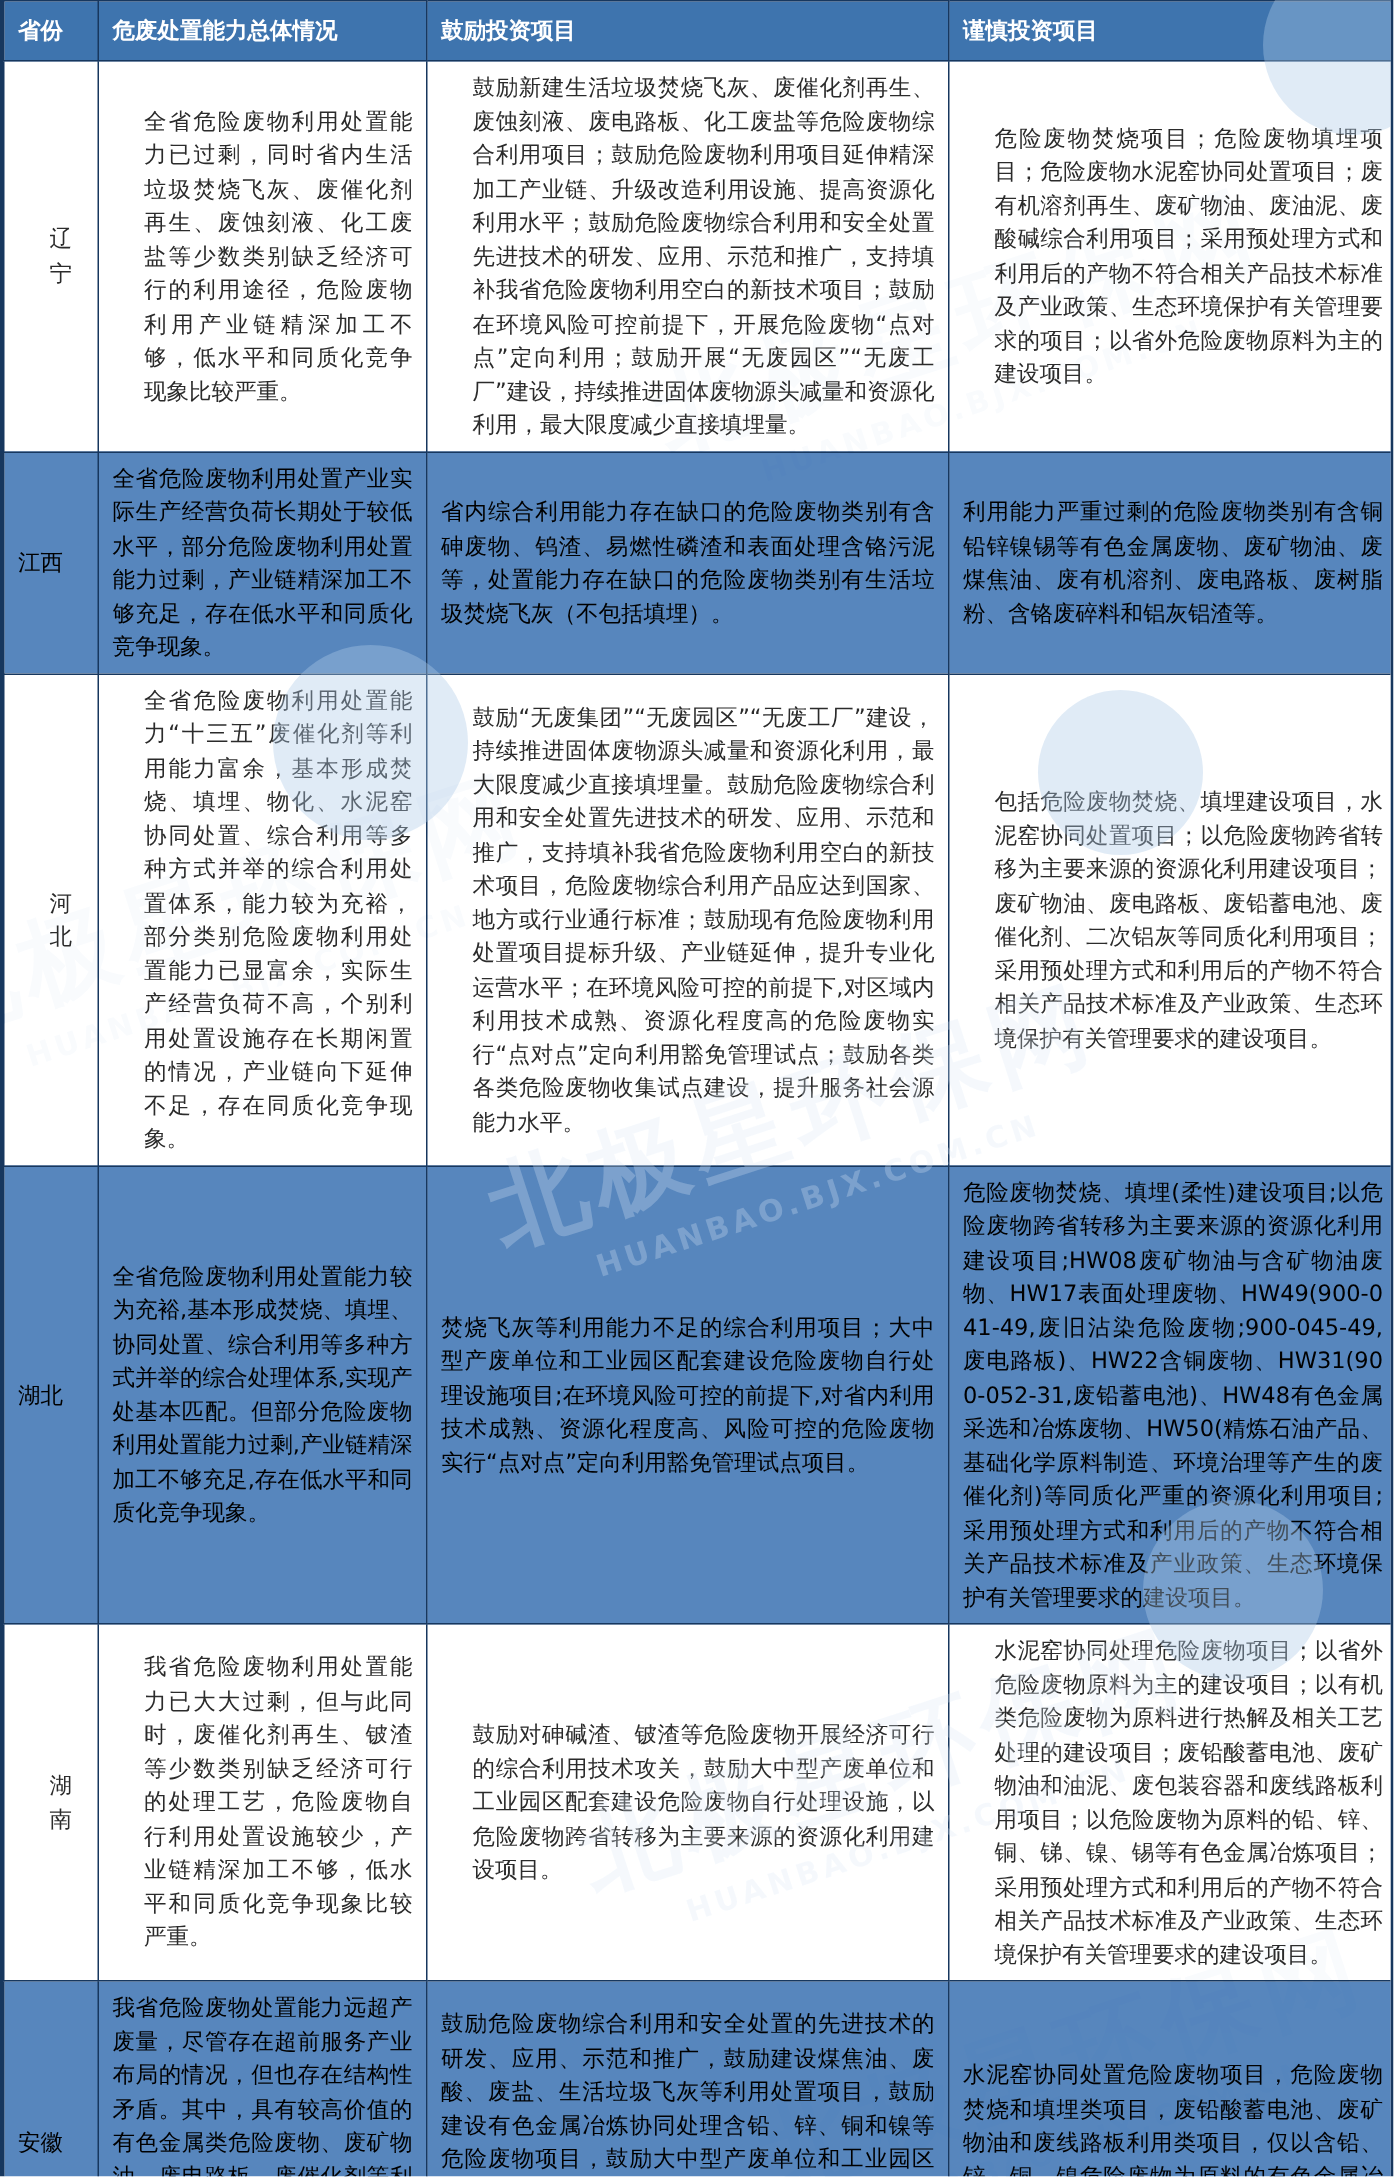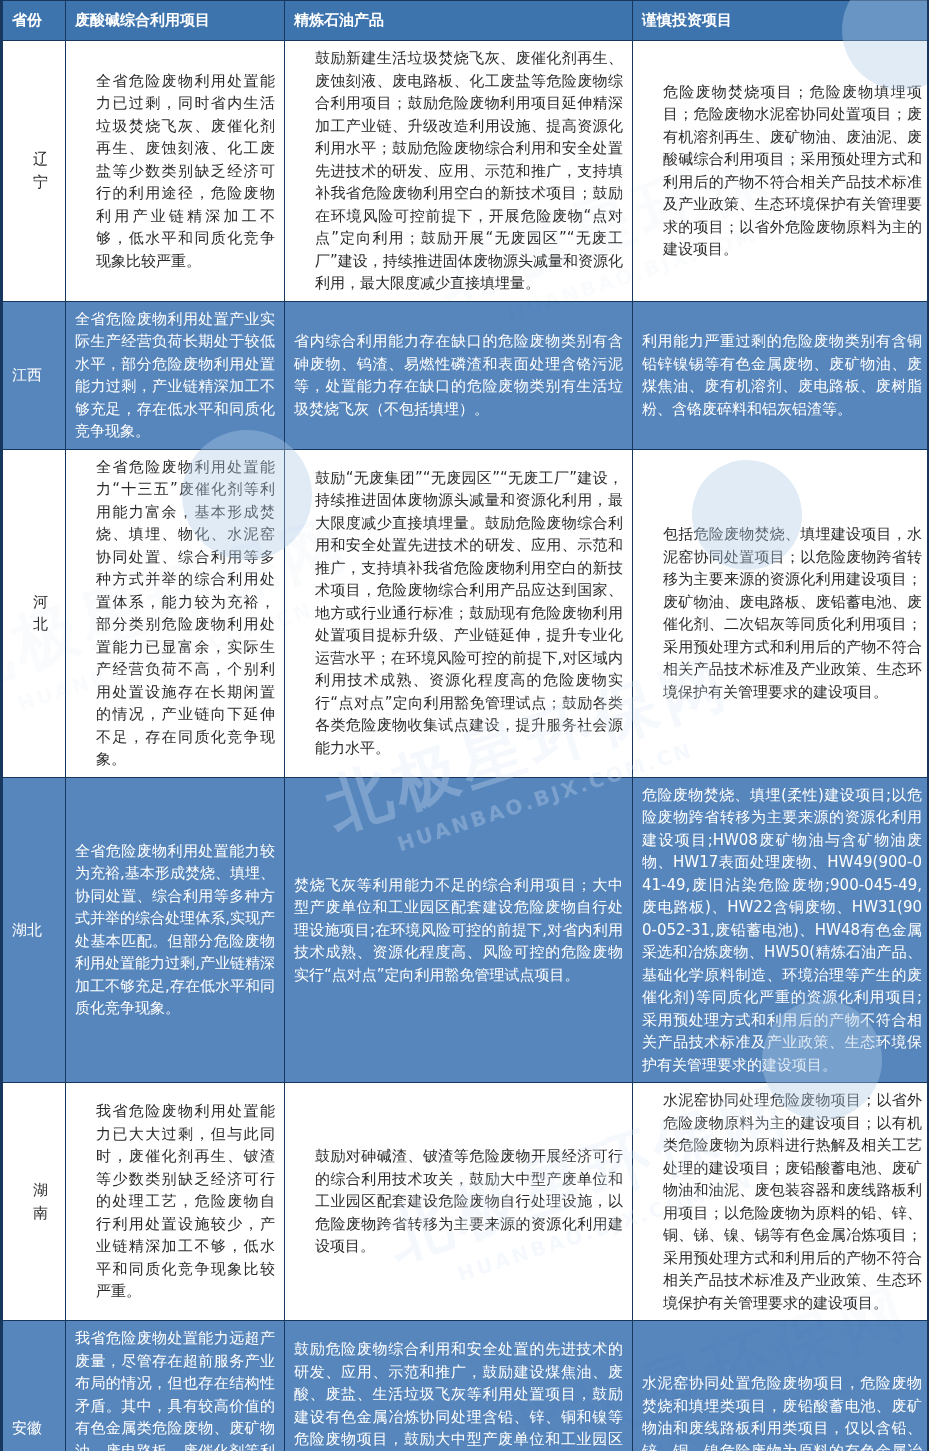--- a/index.html
+++ b/index.html
@@ -19,21 +19,21 @@
     padding:6px 9px;
     text-align:justify;
     word-break:break-all;
   }
   thead th {
     background:#3e74ae; color:#fff; font-weight:bold;
     text-align:center; font-size:15px; height:40px;
     border-bottom:2px solid #17375e;
   }
   tr.light td { background:rgba(255,255,255,0.86); color:#2b2b2b;padding-left:30px; }
-  tr.blue td  { background:rgba(77,126,185,0.94); color:#ffffff; }
+  tr.blue td  { background:rgba(77,126,185,0.94); color:#000000; }
   td.province { text-align:center; font-size:16px; padding:2px; }
   b { font-weight:normal; }
   
   .wm {
     position:absolute; z-index:1; pointer-events:none;
     transform:rotate(-18deg); text-align:center;
     color:#aac6e4; opacity:0.55; font-weight:bold; white-space:nowrap;
   }
   .wm .cn { font-size:64px; letter-spacing:6px; }
   .wm .en { font-size:20px; letter-spacing:3px; }
@@ -76,22 +76,22 @@
   <table class="hw">
     <colgroup>
       <col style="width:63px">
         <col style="width:219px">
         <col style="width:348px">
         <col style="width:299px">
     </colgroup>
     <thead>
       <tr style="height:40px">
         <th>省份</th>
-        <th>废酸碱综合利用项目</th>
-        <th>精炼石油产品</th>
+        <th>危废处置能力总体情况</th>
+        <th>鼓励投资项目</th>
         <th>谨慎投资项目</th>
       </tr>
     </thead>
     <tbody>
       <tr class="light" style="height:222px">
         <td class="province">辽宁</td>
         <td><span>全省危险废物利用处置能力已过剩，同时省内生活垃圾焚烧飞灰、废催化剂再生、废蚀刻液、化工废盐等少数类别缺乏经济可行的利用途径，危险废物利用产业链精深加工不够，</span><b>低水平和同质化竞争现象比较严重。</b></td>
         <td>鼓励新建生活垃圾焚烧飞灰、废催化剂再生、废蚀刻液、废电路板、化工废盐等危险废物综合利用项目；鼓励危险废物利用项目延伸精深加工产业链、升级改造利用设施、提高资源化利用水平；鼓励危险废物综合利用和安全处置先进技术的研发、应用、示范和推广，支持填补我省危险废物利用空白的新技术项目；鼓励在环境风险可控前提下，开展危险废物“点对点”定向利用；鼓励开展“无废园区”“无废工厂”建设，持续推进固体废物源头减量和资源化利用，最大限度减少直接填埋量。</td>
         <td>危险废物焚烧项目；危险废物填埋项目；危险废物水泥窑协同处置项目；废有机溶剂再生、废矿物油、废油泥、废酸碱综合利用项目；采用预处理方式和利用后的产物不符合相关产品技术标准及产业政策、生态环境保护有关管理要求的项目；以省外危险废物原料为主的建设项目。</td>
       </tr>

